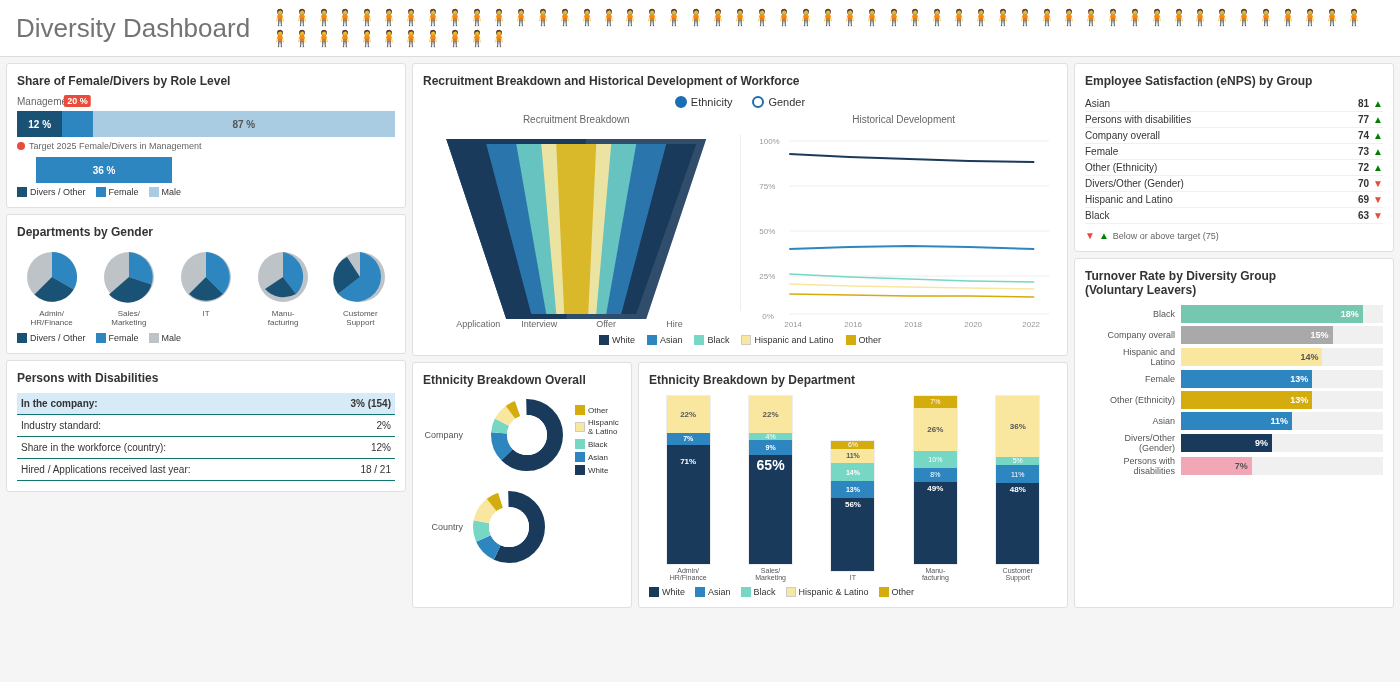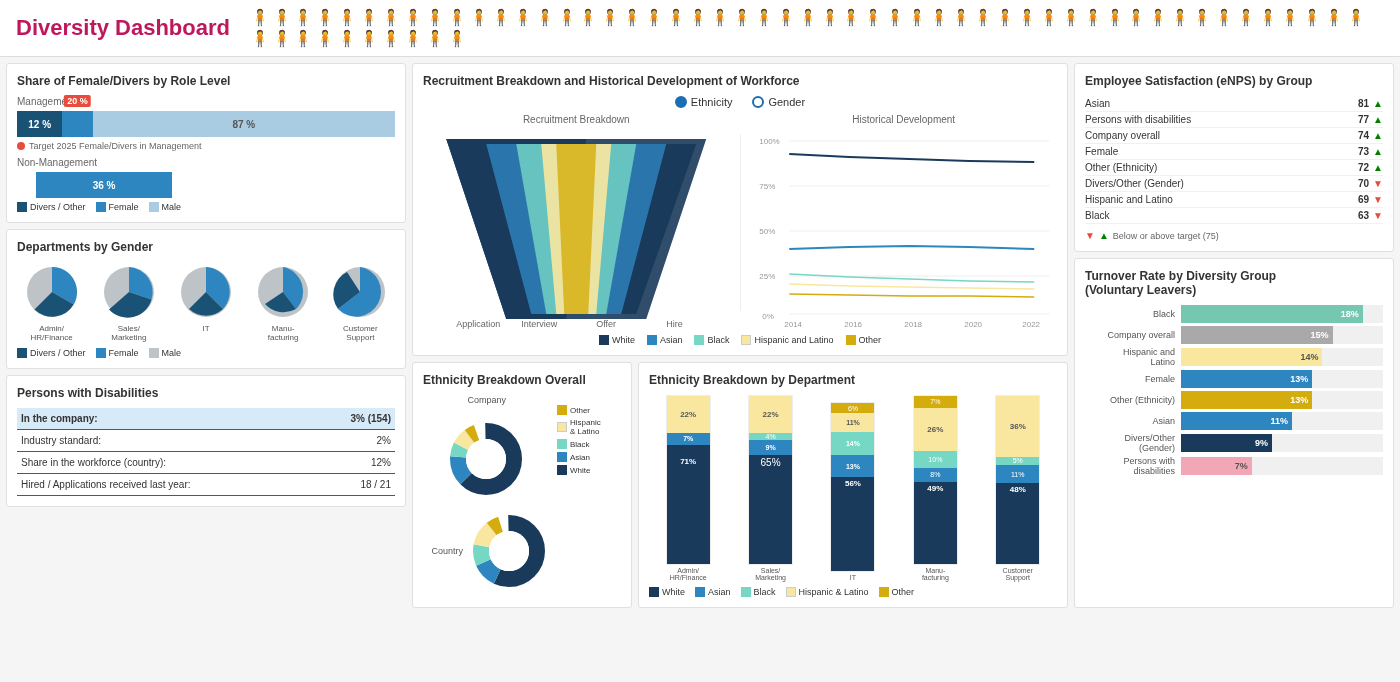--- a/index.html
+++ b/index.html
@@ -7,23 +7,23 @@
 
     .header {
       background: white;
       padding: 8px 16px;
       display: flex;
       align-items: center;
       border-bottom: 1px solid #ddd;
       overflow: hidden;
     }
     .header-title {
-      font-size: 22px;
-      font-weight: bold;
-      color: #be185d;
+      font-size: 26px;
+      font-weight: normal;
+      color: #737373;
       margin-right: 20px;
       white-space: nowrap;
     }
     .header-icons {
       display: flex;
       gap: 2px;
       flex-wrap: wrap;
     }
 
     .main-grid {
@@ -211,21 +211,20 @@
           <div class="bar-segment bar-mgmt-blue" style="width:8%;background:#2e86c1;position:relative;">
             <span style="position:absolute;top:-16px;left:50%;transform:translateX(-50%);background:#e74c3c;color:white;font-size:9px;padding:1px 3px;border-radius:2px;white-space:nowrap;">20 %</span>
           </div>
           <div class="bar-segment bar-mgmt-gray" style="width:80%;">87 %</div>
         </div>
       </div>
       <div class="target-note">
         <span class="target-dot"></span>
         <span>Target 2025 Female/Divers in Management</span>
       </div>
-      <div class="role-level-label">Non-Management</div>
       <div class="bar-row">
         <div style="display:flex;width:100%;height:26px;">
           <div class="bar-segment bar-nonmgmt-blue" style="width:36%;margin-left:19px;">36 %</div>
         </div>
       </div>
       <div class="legend-row">
         <div class="legend-item">
           <span class="legend-box" style="background:#1a5276;"></span>
           <span>Divers / Other</span>
         </div>
@@ -431,21 +430,21 @@
       </div>
     </div>
 
     <div style="display:flex;gap:6px;">
 
       <div class="card" style="width:220px;flex-shrink:0;">
         <div class="card-title">Ethnicity Breakdown Overall</div>
         <div style="display:flex;align-items:flex-start;gap:8px;margin-top:4px;">
           <div style="display:flex;flex-direction:column;gap:12px;">
 
-            <div style="display:flex;align-items:center;gap:14px;flex-direction:column;">
+            <div style="display:flex;align-items:center;gap:24px;">
               <span style="font-size:9px;color:#555;width:40px;text-align:right;">Company</span>
               <svg width="80" height="80" viewBox="0 0 80 80">
 
                 <circle cx="40" cy="40" r="28" fill="none" stroke="#1a3a5c" stroke-width="16" stroke-dasharray="110 65" stroke-dashoffset="0" transform="rotate(-90 40 40)"></circle>
                 <circle cx="40" cy="40" r="28" fill="none" stroke="#2e86c1" stroke-width="16" stroke-dasharray="24 151" stroke-dashoffset="-110" transform="rotate(-90 40 40)"></circle>
                 <circle cx="40" cy="40" r="28" fill="none" stroke="#76d7c4" stroke-width="16" stroke-dasharray="11 164" stroke-dashoffset="-134" transform="rotate(-90 40 40)"></circle>
                 <circle cx="40" cy="40" r="28" fill="none" stroke="#f9e79f" stroke-width="16" stroke-dasharray="13 162" stroke-dashoffset="-145" transform="rotate(-90 40 40)"></circle>
                 <circle cx="40" cy="40" r="28" fill="none" stroke="#d4ac0d" stroke-width="16" stroke-dasharray="8 167" stroke-dashoffset="-158" transform="rotate(-90 40 40)"></circle>
                 <circle cx="40" cy="40" r="20" fill="white"></circle>
               </svg>
@@ -506,38 +505,38 @@
                   <span style="font-size:8px;color:#555;font-weight:bold;">22%</span>
                 </div>
               <div style="background:#d4ac0d;height:0%;min-height:0;"></div>
             </div>
             <div style="font-size:7px;text-align:center;color:#555;">Admin/<br>HR/Finance</div>
           </div>
 
           <div style="display:flex;flex-direction:column;align-items:center;gap:2px;">
             <div style="display:flex;flex-direction:column-reverse;width:45px;height:170px;border:1px solid #eee;">
               <div style="background:#1a3a5c;height:65%;display:flex;align-items:flex-start;justify-content:center;padding-top:2px;">
-                  <span style="font-size:10px;color:white;font-weight:normal;">65%</span>
+                  <span style="font-size:14px;color:white;font-weight:bold;">65%</span>
                 </div>
               <div style="background:#2e86c1;height:9%;display:flex;align-items:center;justify-content:center;">
                   <span style="font-size:7px;color:white;font-weight:bold;">9%</span>
                 </div>
               <div style="background:#76d7c4;height:4%;display:flex;align-items:center;justify-content:center;">
                   <span style="font-size:7px;color:white;">4%</span>
                 </div>
               <div style="background:#f9e79f;height:22%;display:flex;align-items:center;justify-content:center;">
                   <span style="font-size:8px;color:#555;font-weight:bold;">22%</span>
                 </div>
               <div style="background:#d4ac0d;height:0%;min-height:0;"></div>
             </div>
             <div style="font-size:7px;text-align:center;color:#555;">Sales/<br>Marketing</div>
           </div>
 
           <div style="display:flex;flex-direction:column;align-items:center;gap:2px;">
-            <div style="display:flex;flex-direction:column-reverse;width:45px;height:170px;border:1px solid #eee;">
+            <div style="display:flex;flex-direction:column-reverse;width:45px;height:132px;border:1px solid #eee;">
               <div style="background:#1a3a5c;height:56%;display:flex;align-items:flex-start;justify-content:center;padding-top:2px;">
                   <span style="font-size:8px;color:white;font-weight:bold;">56%</span>
                 </div>
               <div style="background:#2e86c1;height:13%;display:flex;align-items:center;justify-content:center;">
                   <span style="font-size:7px;color:white;font-weight:bold;">13%</span>
                 </div>
               <div style="background:#76d7c4;height:14%;display:flex;align-items:center;justify-content:center;">
                   <span style="font-size:7px;color:white;font-weight:bold;">14%</span>
                 </div>
               <div style="background:#f9e79f;height:11%;display:flex;align-items:center;justify-content:center;">

